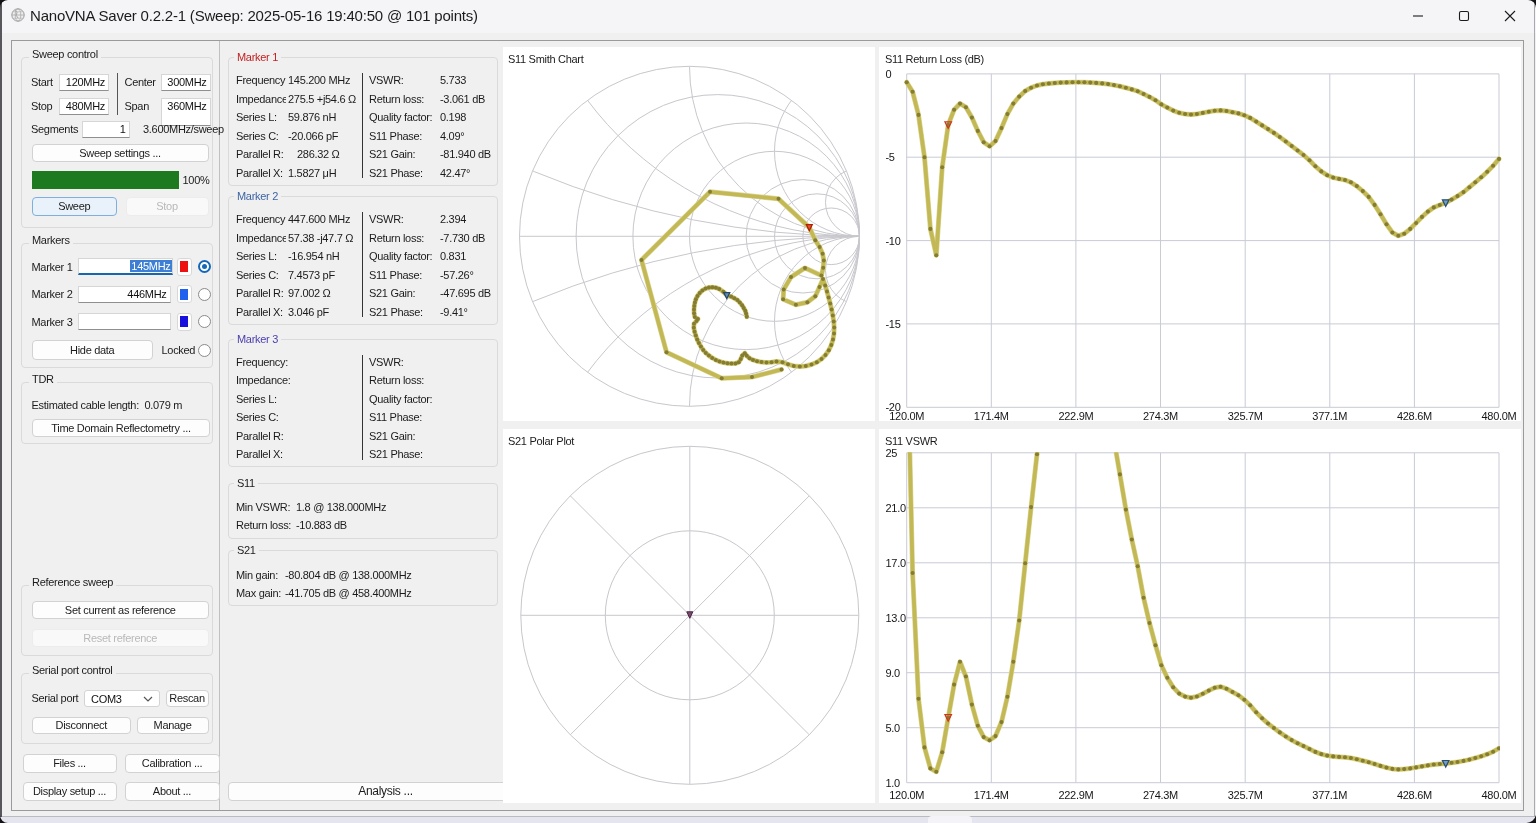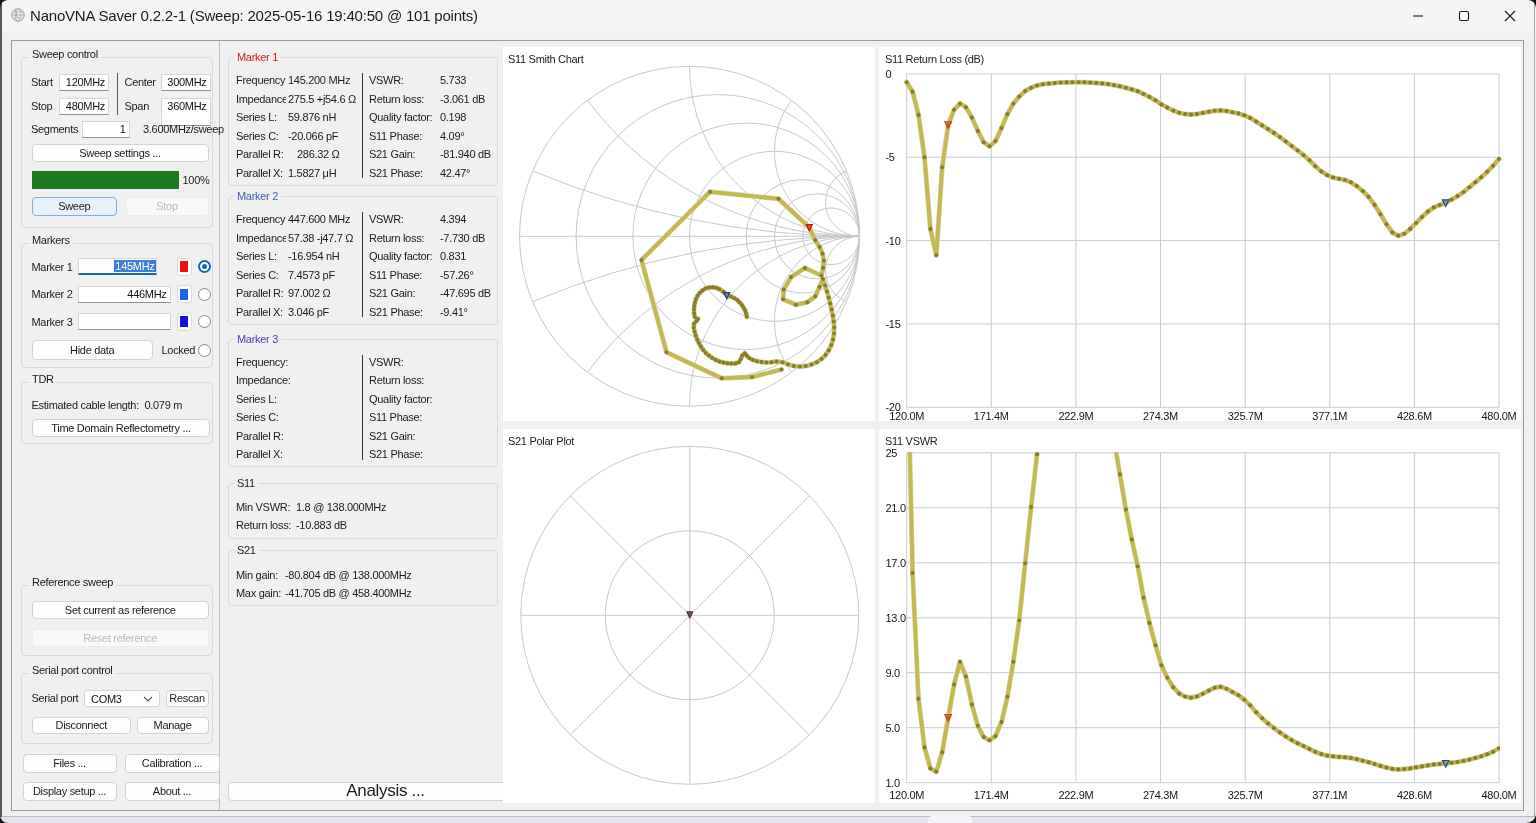--- a/index.html
+++ b/index.html
@@ -70,21 +70,21 @@
 <div class="btn" style="left:31.5px;top:143.5px;width:177.0px;height:18.0px;font-size:11px">Sweep settings ...</div>
 <div style="position:absolute;left:31.5px;top:171px;width:147.5px;height:18px;background:#1d7a1e"></div>
 <div class="t" style="left:182.5px;top:172px">100%</div>
 <div class="btna" style="left:31.5px;top:196.5px;width:85.5px;height:19.0px;font-size:11px">Sweep</div>
 <div class="btnd" style="left:125.5px;top:196.5px;width:83.0px;height:19.0px;font-size:11px">Stop</div>
 <div class="gb" style="left:21px;top:243px;width:192px;height:124.5px"></div>
 <div class="gbl" style="left:29px;top:232px">Markers</div>
 <div class="t" style="left:31.5px;top:258.5px">Marker 1</div>
 <div class="t" style="left:31.5px;top:286px">Marker 2</div>
 <div class="t" style="left:31.5px;top:313.5px">Marker 3</div>
-<div class="fld" style="left:77.5px;top:258px;width:79px;height:17px;border-bottom:2px solid #1866b0;text-align:right;padding:0"><span style="background:#3d7fd4;color:#fff;padding:0 1px">145MHz</span></div>
+<div class="fld" style="left:77.5px;top:258px;width:95px;height:17px;border-bottom:2px solid #1866b0;text-align:right;padding:0"><span style="background:#3d7fd4;color:#fff;padding:0 1px">145MHz</span></div>
 <div class="fld" style="left:77.5px;top:285.5px;width:93px;height:17px">446MHz</div>
 <div class="fld" style="left:77.5px;top:313px;width:93px;height:17px"></div>
 <div class="sw" style="left:176.5px;top:257.5px;width:15px;height:18px"></div>
 <div style="position:absolute;left:180px;top:261.0px;width:8px;height:11px;background:#ee1111"></div>
 <div class="sw" style="left:176.5px;top:285px;width:15px;height:18px"></div>
 <div style="position:absolute;left:180px;top:288.5px;width:8px;height:11px;background:#2060ee"></div>
 <div class="sw" style="left:176.5px;top:312.5px;width:15px;height:18px"></div>
 <div style="position:absolute;left:180px;top:316.0px;width:8px;height:11px;background:#1a10dd"></div>
 <div class="radio" style="left:198px;top:260px;width:13px;height:13px;border:2.2px solid #1467b8;background:#fff"></div>
 <div style="position:absolute;left:201.7px;top:263.7px;width:5.6px;height:5.6px;border-radius:50%;background:#1467b8"></div>
@@ -141,21 +141,21 @@
 <div class="t" style="left:236px;top:164.5px;width:50px;overflow:hidden;white-space:nowrap">Parallel X:</div>
 <div class="t" style="left:288px;top:164.5px">1.5827 μH</div>
 <div class="t" style="left:369px;top:164.5px">S21 Phase:</div>
 <div class="t" style="left:440px;top:164.5px">42.47°</div>
 <div class="gb" style="left:227.5px;top:196px;width:270px;height:128.5px"></div>
 <div class="gbl" style="left:234px;top:188px;color:#3e64a4">Marker 2</div>
 <div style="position:absolute;left:362px;top:212px;width:1px;height:105px;background:#333"></div>
 <div class="t" style="left:236px;top:211.0px;width:50px;overflow:hidden;white-space:nowrap">Frequency:</div>
 <div class="t" style="left:288px;top:211.0px">447.600 MHz</div>
 <div class="t" style="left:369px;top:211.0px">VSWR:</div>
-<div class="t" style="left:440px;top:211.0px">4.394</div>
+<div class="t" style="left:440px;top:211.0px">2.394</div>
 <div class="t" style="left:236px;top:229.5px;width:50px;overflow:hidden;white-space:nowrap">Impedance:</div>
 <div class="t" style="left:288px;top:229.5px">57.38 -j47.7 Ω</div>
 <div class="t" style="left:369px;top:229.5px">Return loss:</div>
 <div class="t" style="left:440px;top:229.5px">-7.730 dB</div>
 <div class="t" style="left:236px;top:248.0px;width:50px;overflow:hidden;white-space:nowrap">Series L:</div>
 <div class="t" style="left:288px;top:248.0px">-16.954 nH</div>
 <div class="t" style="left:369px;top:248.0px">Quality factor:</div>
 <div class="t" style="left:440px;top:248.0px">0.831</div>
 <div class="t" style="left:236px;top:266.5px;width:50px;overflow:hidden;white-space:nowrap">Series C:</div>
 <div class="t" style="left:288px;top:266.5px">7.4573 pF</div>
@@ -189,21 +189,21 @@
 <div class="t" style="left:236px;top:498.5px">Min VSWR:</div>
 <div class="t" style="left:296px;top:498.5px">1.8 @ 138.000MHz</div>
 <div class="t" style="left:236px;top:516.5px">Return loss:</div>
 <div class="t" style="left:296px;top:516.5px">-10.883 dB</div>
 <div class="gb" style="left:227.5px;top:550px;width:270px;height:56px"></div>
 <div class="gbl" style="left:234px;top:542px">S21</div>
 <div class="t" style="left:236px;top:567px">Min gain:</div>
 <div class="t" style="left:285px;top:567px">-80.804 dB @ 138.000MHz</div>
 <div class="t" style="left:236px;top:585.3px">Max gain:</div>
 <div class="t" style="left:285px;top:585.3px">-41.705 dB @ 458.400MHz</div>
-<div class="btn" style="left:227.5px;top:781.5px;width:316px;height:19.0px;font-size:17px">Analysis ...</div>
+<div class="btn" style="left:227.5px;top:781.5px;width:316px;height:19.0px;font-size:12px">Analysis ...</div>
 <div class="panel" style="left:503px;top:47px;width:372px;height:374px"></div>
 <div class="panel" style="left:879px;top:47px;width:642px;height:374px"></div>
 <div class="panel" style="left:503px;top:429px;width:372px;height:374px"></div>
 <div class="panel" style="left:879px;top:429px;width:642px;height:374px"></div>
 <div class="t" style="left:508px;top:50.5px">S11 Smith Chart</div>
 <div class="t" style="left:885px;top:50.5px">S11 Return Loss (dB)</div>
 <div class="t" style="left:508px;top:432.5px">S21 Polar Plot</div>
 <div class="t" style="left:885px;top:432.5px">S11 VSWR</div>
 <svg width="1536" height="823" style="position:absolute;left:0;top:0">
     <defs>

